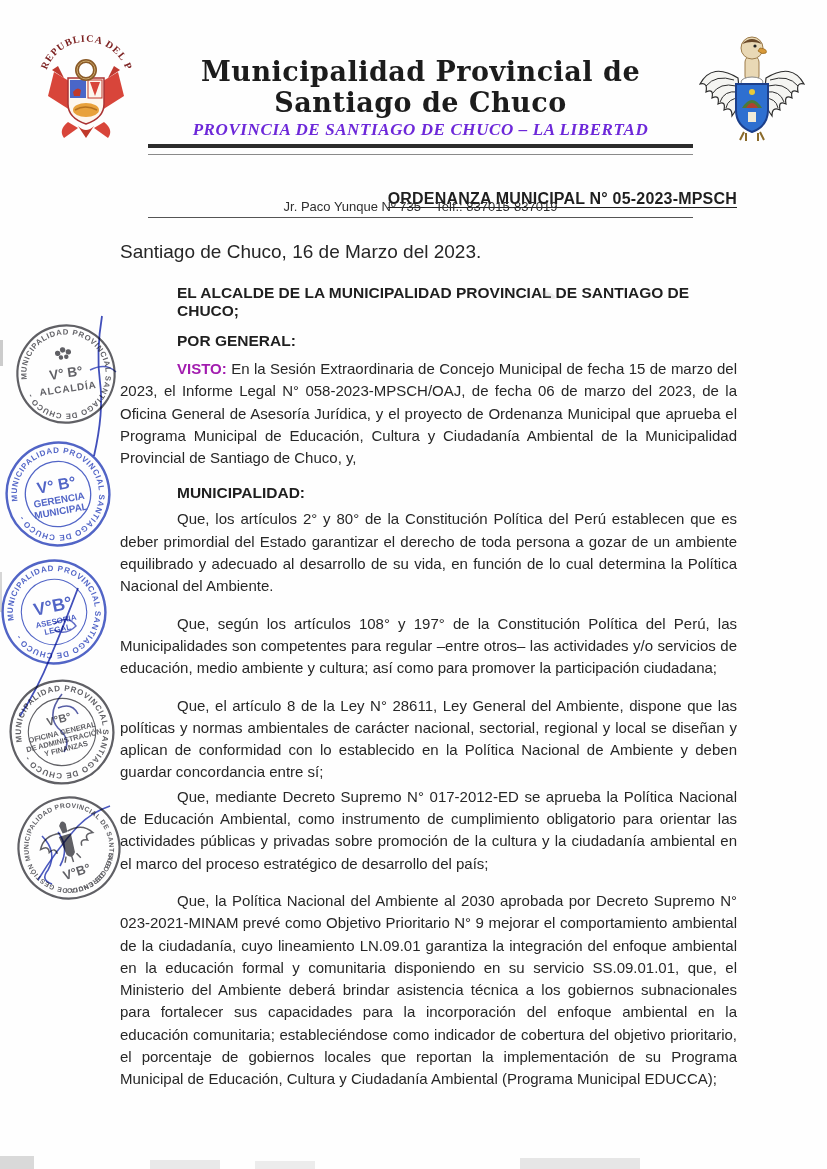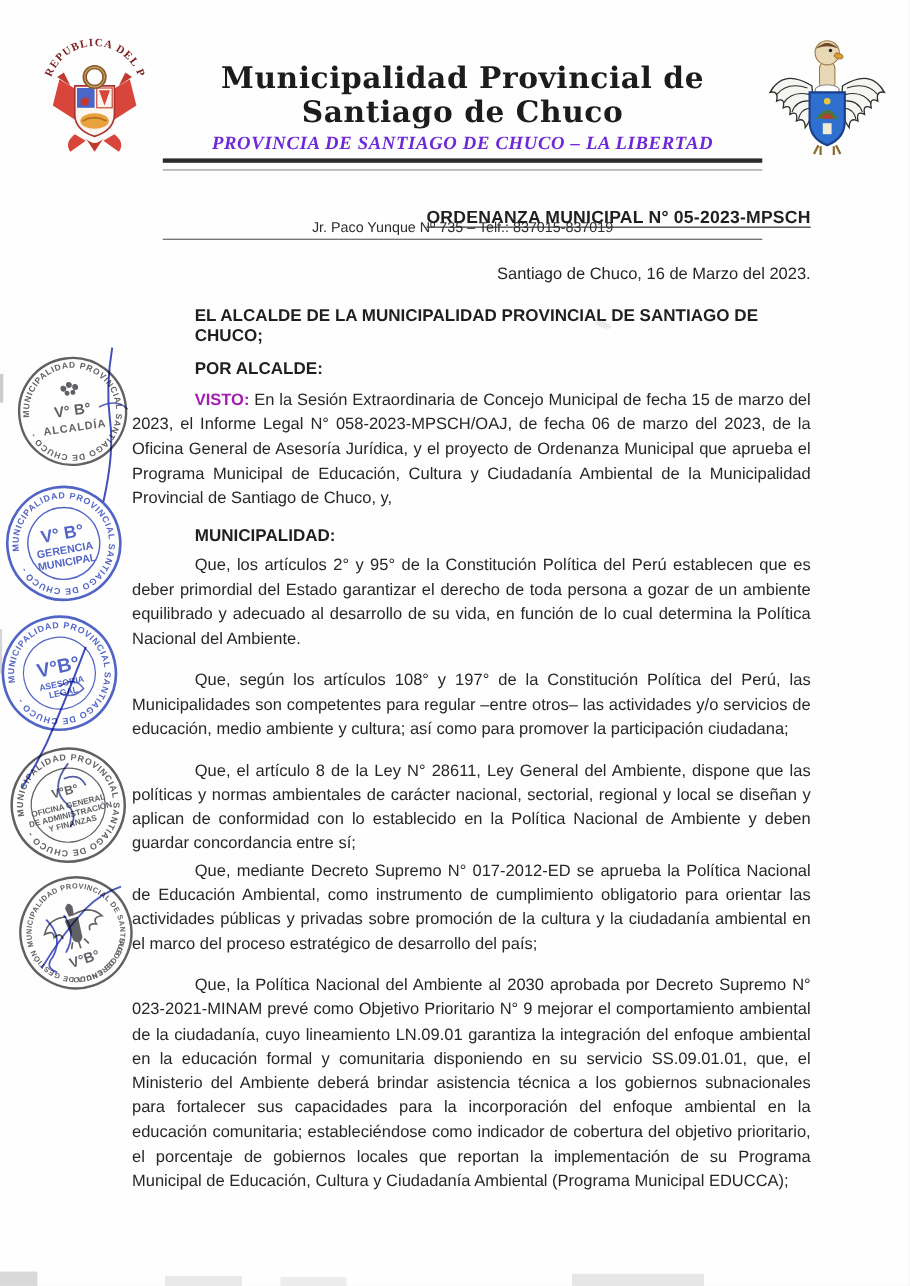--- a/index.html
+++ b/index.html
@@ -24,21 +24,21 @@
   .rule-double { margin-top:4px; height:6px; border-top:4px solid #2c2c2c; border-bottom:1px solid #8a8a8a; }
   .lh-address { font-size:13px; color:#2e2e2e; padding:2px 0 3px;margin-top:42px; }
   .rule-thin { border-top:1.5px solid #555; }
   
   .content { padding:0 90px 0 120px; }
   .doc-title { text-align:right; margin-top:22px; }
   .doc-title span {
     font-weight:bold; font-size:16px; color:#1f1f1f;
     text-decoration:underline; text-underline-offset:3px; letter-spacing:0.2px;
   }
-  .dateline { text-align:right; font-size:15px; margin-top:33px; }
+  .dateline { font-size:19px; margin-top:33px; }
   .salutation { font-weight:bold; font-size:15.5px; margin:21px 0 12px 57px; color:#1f1f1f; }
   .heading-line { font-weight:bold; font-size:15.5px; margin:0 0 6px 57px; color:#1f1f1f; }
   .por-cuanto { margin-bottom:8px; }
   .body-par {
     font-size:15px; line-height:22.3px; text-align:justify; text-indent:57px;
     margin:0 0 15px 0; color:#272727;
   }
   .body-par b { color:#a21caf; }
   .considerando { margin-top:0; }
   
@@ -128,27 +128,27 @@
   <div class="content">
 
     <div class="doc-title">
       <span>ORDENANZA MUNICIPAL N° 05-2023-MPSCH</span>
     </div>
 
     <div class="dateline">Santiago de Chuco, 16 de Marzo del 2023.</div>
 
     <div class="salutation">EL ALCALDE DE LA MUNICIPALIDAD PROVINCIAL DE SANTIAGO DE CHUCO;</div>
 
-    <div class="heading-line por-cuanto">POR ALCALDE:</div>
+    <div class="heading-line por-cuanto">POR GENERAL:</div>
 
     <p class="body-par"><b>VISTO:</b><span> En la Sesión Extraordinaria de Concejo Municipal de fecha 15 de marzo del 2023, el Informe Legal N° 058-2023-MPSCH/OAJ, de fecha 06 de marzo del 2023, de la Oficina General de Asesoría Jurídica, y el proyecto de Ordenanza Municipal que aprueba el Programa Municipal de Educación, Cultura y Ciudadanía Ambiental de la Municipalidad Provincial de Santiago de Chuco, y,</span></p>
 
     <div class="heading-line considerando">MUNICIPALIDAD:</div>
 
-    <p class="body-par">Que, los artículos 2° y 95° de la Constitución Política del Perú establecen que es deber primordial del Estado garantizar el derecho de toda persona a gozar de un ambiente equilibrado y adecuado al desarrollo de su vida, en función de lo cual determina la Política Nacional del Ambiente.</p>
+    <p class="body-par">Que, los artículos 2° y 80° de la Constitución Política del Perú establecen que es deber primordial del Estado garantizar el derecho de toda persona a gozar de un ambiente equilibrado y adecuado al desarrollo de su vida, en función de lo cual determina la Política Nacional del Ambiente.</p>
     <p class="body-par">Que, según los artículos 108° y 197° de la Constitución Política del Perú, las Municipalidades son competentes para regular –entre otros– las actividades y/o servicios de educación, medio ambiente y cultura; así como para promover la participación ciudadana;</p>
     <p class="body-par" style="margin-bottom:2px">Que, el artículo 8 de la Ley N° 28611, Ley General del Ambiente, dispone que las políticas y normas ambientales de carácter nacional, sectorial, regional y local se diseñan y aplican de conformidad con lo establecido en la Política Nacional de Ambiente y deben guardar concordancia entre sí;</p>
     <p class="body-par">Que, mediante Decreto Supremo N° 017-2012-ED se aprueba la Política Nacional de Educación Ambiental, como instrumento de cumplimiento obligatorio para orientar las actividades públicas y privadas sobre promoción de la cultura y la ciudadanía ambiental en el marco del proceso estratégico de desarrollo del país;</p>
     <p class="body-par">Que, la Política Nacional del Ambiente al 2030 aprobada por Decreto Supremo N° 023-2021-MINAM prevé como Objetivo Prioritario N° 9 mejorar el comportamiento ambiental de la ciudadanía, cuyo lineamiento LN.09.01 garantiza la integración del enfoque ambiental en la educación formal y comunitaria disponiendo en su servicio SS.09.01.01, que, el Ministerio del Ambiente deberá brindar asistencia técnica a los gobiernos subnacionales para fortalecer sus capacidades para la incorporación del enfoque ambiental en la educación comunitaria; estableciéndose como indicador de cobertura del objetivo prioritario, el porcentaje de gobiernos locales que reportan la implementación de su Programa Municipal de Educación, Cultura y Ciudadanía Ambiental (Programa Municipal EDUCCA);</p>
   </div>
 
   <div class="stamp" style="left:12px; top:320px; transform:rotate(-8deg);">
     <svg viewBox="0 0 120 120" width="108" height="108">
       <defs>
           <path id="ring1" d="M 16,60 a 44,44 0 1,1 88,0 a 44,44 0 1,1 -88,0"></path>

